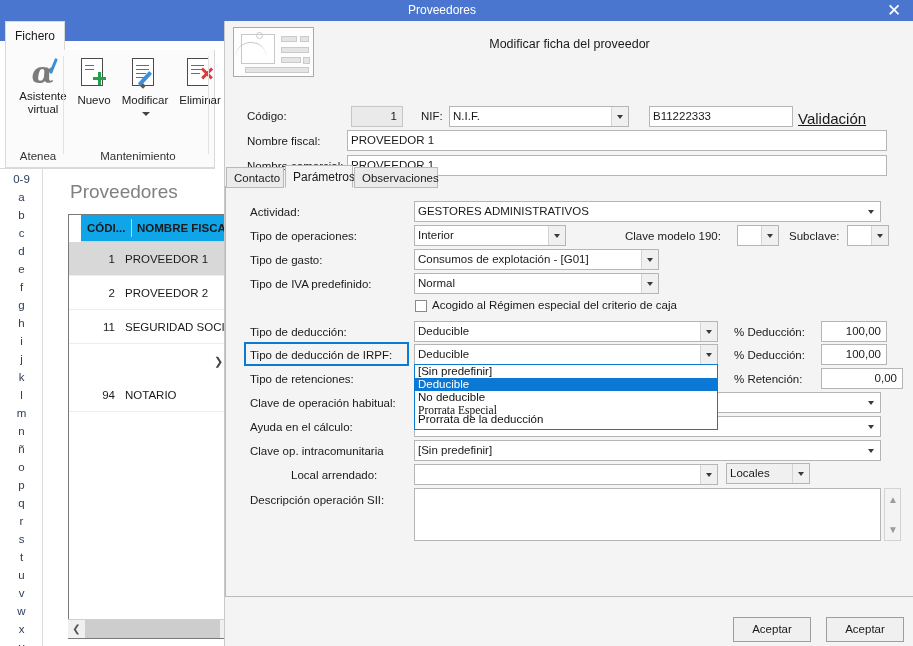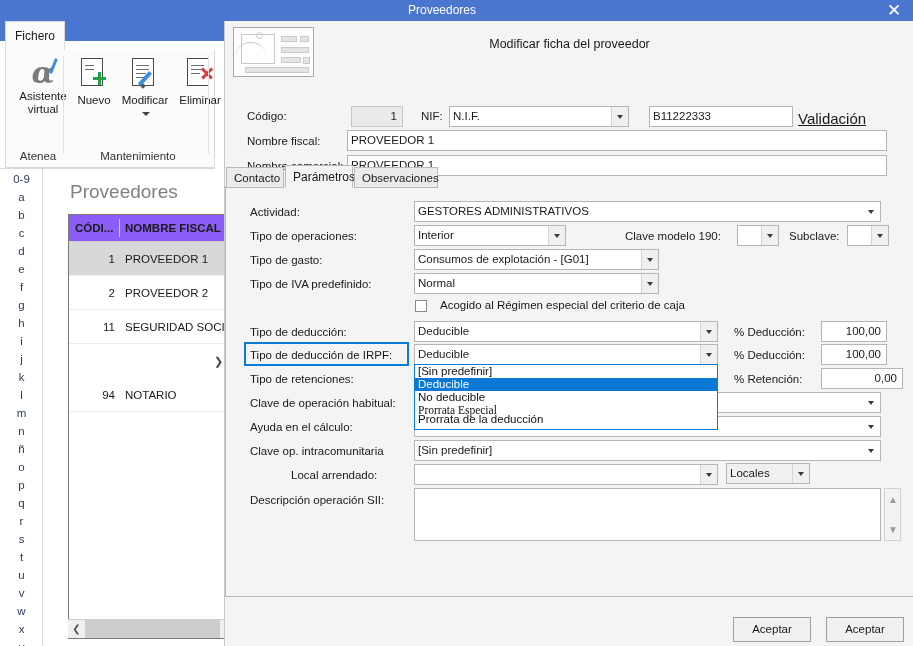--- a/index.html
+++ b/index.html
@@ -94,22 +94,22 @@
   }
   
   #prov-title{
     position:absolute; left:70px; top:160px; font-size:19px; color:#808080;
   }
   #grid{
     position:absolute; left:68px; top:193px; width:160px; height:425px;
     border:1px solid #7a7a7a; border-right:none; background:#fff; overflow:hidden;
   }
   #grid-head{
-    position:absolute; left:0; top:0; width:160px; height:27px;
-    background:#8b5cf6; border-bottom:1px solid #cfcfcf;
+    position:absolute; left:12px; top:0; width:160px; height:27px;
+    background:#0ea5e9; border-bottom:1px solid #cfcfcf;
   }
   .gh-cell{
     position:absolute; top:0; height:26px; line-height:26px;
     font-size:11.5px; font-weight:bold; color:#1a1a1a;
   }
   #gh-sep{ position:absolute; left:50px; top:4px; width:1px; height:18px; background:#cfcfcf;}
   .grid-row{
     position:absolute; left:0; width:160px; height:34px;
     border-bottom:1px solid #ededed; cursor:pointer;
   }
@@ -444,21 +444,21 @@
     <span class="arrow"></span>
   </div>
 
   <div class="lbl" style="left:25px; top:257px;">Tipo de IVA predefinido:</div>
   <div class="combo" style="left:189px; top:252px; width:245px;">
     <span>Normal</span>
     <span class="arrow"></span>
   </div>
 
   <div class="cbox" style="left:190px; top:279px;"></div>
-  <div class="lbl" style="left:207px; top:278px;margin-left:8px;">Acogido al Régimen especial del criterio de caja</div>
+  <div class="lbl" style="left:207px; top:278px;">Acogido al Régimen especial del criterio de caja</div>
 
   <div class="lbl" style="left:25px; top:305px;">Tipo de deducción:</div>
   <div class="combo" style="left:189px; top:300px; width:304px;">
     <span>Deducible</span>
     <span class="arrow"></span>
   </div>
   <div class="lbl" style="left:509px; top:305px;">% Deducción:</div>
   <div class="inp num" style="left:596px; top:300px; width:66px;">100,00</div>
 
   <div id="irpf-hl" style="left:19px; top:321px; width:165px; height:24px;"></div>

